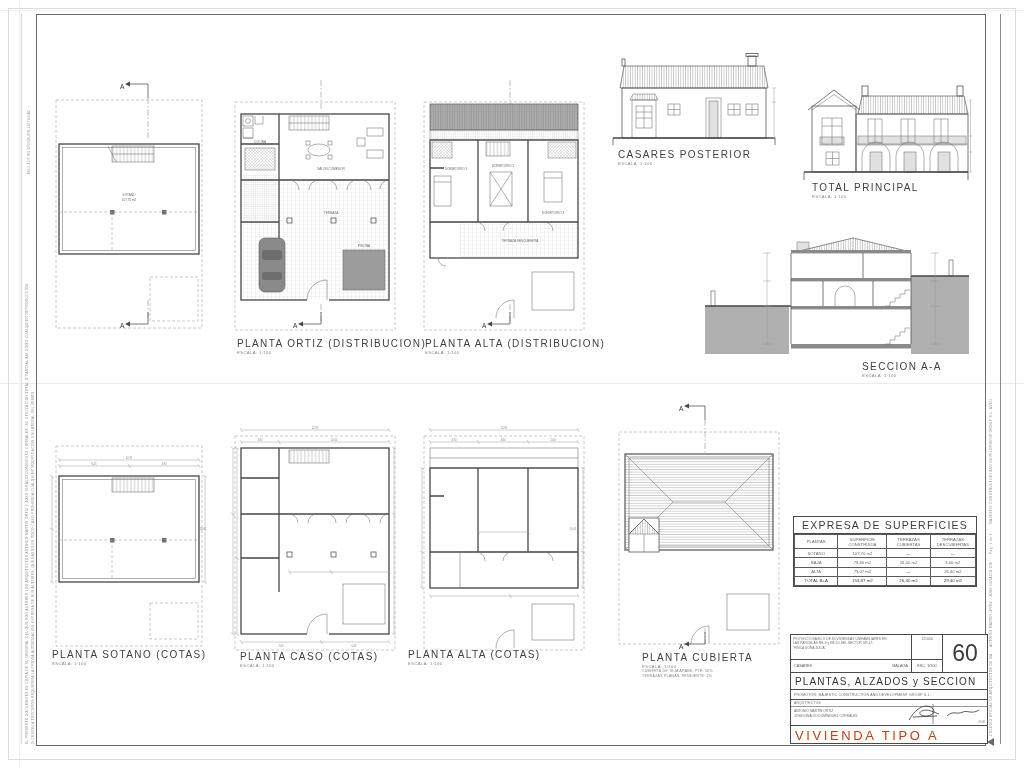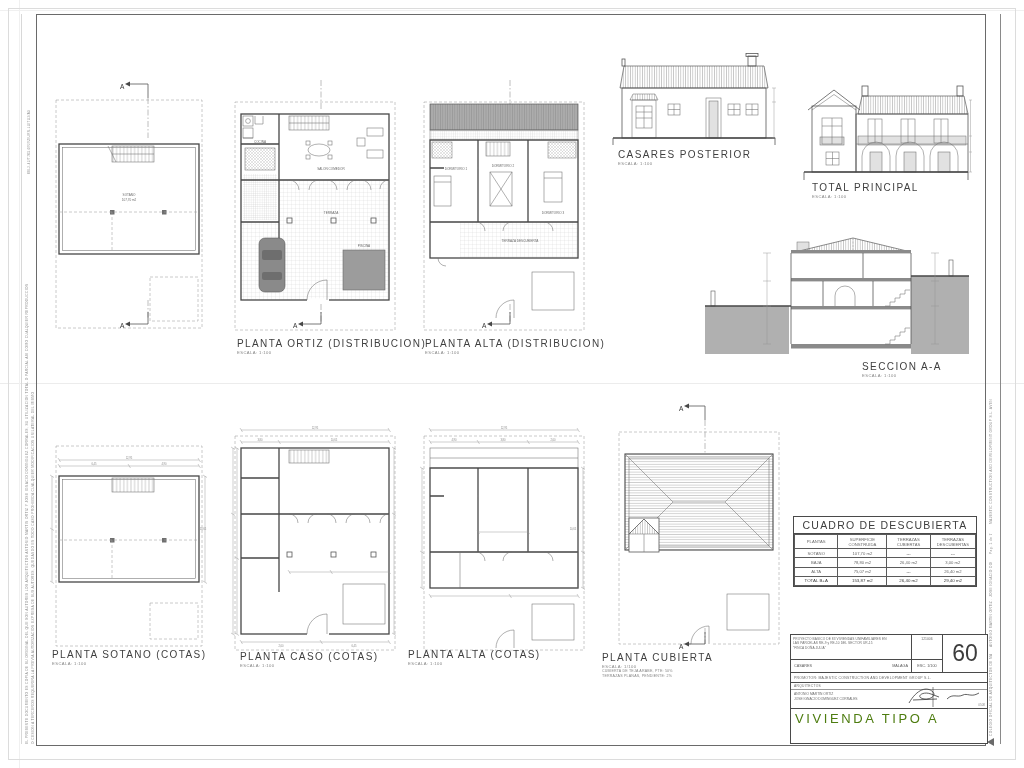--- a/index.html
+++ b/index.html
@@ -49,21 +49,21 @@
   .tb-title{height:16px;border-bottom:1px solid #4a4a4a;font-size:10px;letter-spacing:1.1px;color:#333;
             display:flex;align-items:center;padding-left:4px;white-space:nowrap;}
   .tb-promoter{height:9px;border-bottom:1px solid #4a4a4a;font-size:3.5px;color:#6b6b6b;
                display:flex;align-items:center;padding-left:3px;letter-spacing:.2px;}
   .tb-arch{height:25px;border-bottom:1px solid #4a4a4a;position:relative;font-size:3.3px;color:#6b6b6b;}
   .tb-arch-label{border-bottom:.6px solid #9a9a9a;padding:1px 0 1px 3px;letter-spacing:.3px;}
   .tb-arch-names{padding:2px 0 0 3px;line-height:1.5;}
   .tb-code{position:absolute;right:2px;bottom:1px;font-size:3px;color:#8a8a8a;}
   .tb-sign{position:absolute;right:6px;top:2px;}
   .tb-dwelling{height:19px;display:flex;align-items:center;padding-left:4px;font-size:13px;
-               letter-spacing:2.6px;color:#4d7c0f;white-space:nowrap;text-align:right;}
+               letter-spacing:2.6px;color:#c2410c;white-space:nowrap;text-align:right;}
   .tri-left{width:0;height:0;border-top:4.5px solid transparent;border-bottom:4.5px solid transparent;
             border-right:7px solid #6a6a6a;}
 </style>
 </head>
 <body>
 
 <div id="sheet">
 
   <svg width="0" height="0" style="position:absolute" aria-hidden="true">
     <defs>
@@ -527,29 +527,29 @@
       <div class="plan-scale">ESCALA: 1:100</div>
   </div>
   <div class="abs plan-label" style="left:240px;top:652px">
     <div>PLANTA CASO (COTAS)</div>
       <div class="plan-scale">ESCALA: 1:100</div>
   </div>
   <div class="abs plan-label" style="left:408px;top:650px">
     <div>PLANTA ALTA (COTAS)</div>
       <div class="plan-scale">ESCALA: 1:100</div>
   </div>
-  <div class="abs plan-label" style="left:602px;top:653px">
+  <div class="abs plan-label" style="left:642px;top:653px">
     <div>PLANTA CUBIERTA</div>
     <div class="plan-scale">ESCALA: 1/100</div>
     <div class="plan-note">CUBIERTA DE TEJA ARABE, PTE: 50%</div>
     <div class="plan-note">TERRAZAS PLANAS,  PENDIENTE: 2%</div>
   </div>
 
   <div id="sup-table">
-    <div id="sup-title">CUADRO DE DESCUBIERTA</div>
+    <div id="sup-title">EXPRESA DE SUPERFICIES</div>
     <table>
       <colgroup>
           <col style="width:24%">
           <col style="width:27%">
           <col style="width:24%">
           <col style="width:25%">
         </colgroup>
       <tbody>
           <tr>
         <th>PLANTAS</th>
@@ -599,20 +599,21 @@
         <div class="tb-r2">
           <div class="tb-place">
             <span>CASARES</span>
             <span>MALAGA</span>
           </div>
           <div class="tb-esc">ESC. 1/100</div>
         </div>
       </div>
       <div class="tb-num">60</div>
     </div>
+    <div class="tb-title">PLANTAS, ALZADOS y SECCION</div>
     <div class="tb-promoter">PROMOTOR: MAJESTIC CONSTRUCTION AND DEVELOPMENT GROUP S.L.</div>
     <div class="tb-arch">
       <div class="tb-arch-label">ARQUITECTOS</div>
       <div class="tb-arch-names">
         <div>ANTONIO MARTIN ORTIZ</div>
         <div>JOSE IGNACIO DOMINGUEZ CORRALES</div>
       </div>
       <svg class="tb-sign" width="78" height="22" viewBox="0 0 78 22">
         <path d="M6 18 C14 4 24 1 30 7 C34 12 24 16 18 13 C14 11 20 6 28 9 L36 12 M10 15 L34 14" fill="none" stroke="#3a3a3a" stroke-width="0.8"></path>
         <path d="M44 14 C50 8 54 13 60 10 C64 8 68 12 74 9 L76 8" fill="none" stroke="#3a3a3a" stroke-width="0.8"></path>

